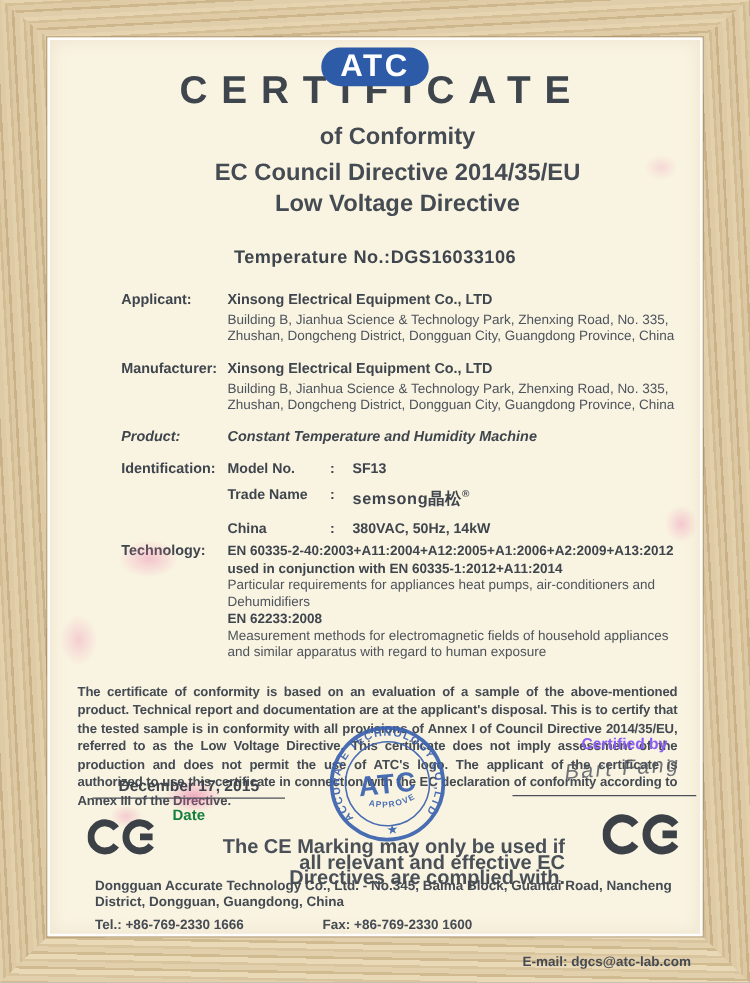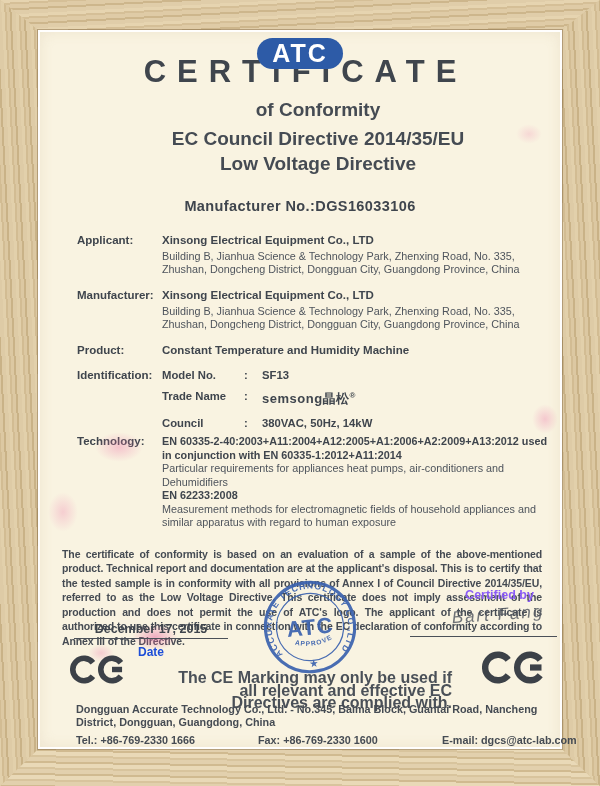--- a/index.html
+++ b/index.html
@@ -30,21 +30,21 @@
   .cert-title{position:relative;z-index:2;margin-top:-15px;font-weight:bold;font-size:31px;
         letter-spacing:11px;padding-left:11px;color:#3f454d;}
   .sub{font-weight:bold;font-size:19px;color:#454b53;margin-left:36px;}
   .sub1{margin-top:9px;}
   .sub2{margin-top:7px;}
   .sub3{margin-top:3px;text-align:center;}
   .reg{margin-top:23px;font-weight:bold;font-size:14.5px;color:#3f454d;letter-spacing:.4px;}
 
   
   .fields{margin-top:20px;}
-  .frow{display:grid;grid-template-columns:85px 1fr;padding:0 12px 0 37px;margin-bottom:13px;}
+  .frow{display:grid;grid-template-columns:85px 1fr;padding:0 12px 0 57px;margin-bottom:13px;}
   .flabel{font-weight:bold;font-size:11.5px;color:#3f454d;}
   .fval{font-size:10.8px;}
   .company{font-weight:bold;font-size:11.5px;color:#3f454d;}
   .addr{margin-top:4px;line-height:13px;color:#4e545c;max-width:392px;}
   .prodval{font-weight:bold;font-size:11.5px;color:#3f454d;}
 
   .idrow{display:grid;grid-template-columns:82px 18px 1fr;margin-bottom:9px;font-size:11.3px;}
   .idname,.idsep,.idval{font-weight:bold;color:#3f454d;}
   .brand{font-size:13px;letter-spacing:.5px;}
   .brand sup{font-size:8px;}
@@ -56,32 +56,32 @@
         text-align:justify;color:#454b53;letter-spacing:-0.1px;}
 
   
   .abs{position:absolute;}
   .certby{left:392px;top:556px;width:135px;text-align:center;font-weight:bold;font-size:12.5px;color:#8b5cf6;}
   .sig{left:388px;top:573px;width:140px;text-align:center;font-size:17px;color:#565b63;
        transform:rotate(-4deg);font-style:italic;letter-spacing:2px;opacity:.85;}
   .sigline{left:370px;top:604px;width:147px;border-top:1.3px solid #4b5058;}
   .datetext{left:30px;top:590px;width:162px;text-align:center;font-weight:bold;font-size:12.5px;color:#3f454d;}
   .dateline{left:34px;top:606px;width:154px;border-top:1.5px solid #4b5058;}
-  .datelabel{left:30px;top:613px;width:162px;text-align:center;font-weight:bold;font-size:12px;color:#1d4ed8;}
+  .datelabel{left:30px;top:613px;width:162px;text-align:center;font-weight:bold;font-size:12px;color:#15803d;}
   .stampbox{left:222px;top:547px;width:96px;height:96px;transform:rotate(-6deg);opacity:.92;}
   .ce{color:#3c4148;}
   .ce.leftce{left:30px;top:622px;width:56px;}
   .ce.rightce{left:442px;top:618px;width:64px;}
   .cenote{left:132px;top:640px;width:280px;text-align:right;font-weight:bold;font-size:16px;line-height:12.6px;color:#4a5058;}
   .issuer{left:36px;top:671px;width:482px;font-weight:bold;font-size:10.8px;line-height:13px;color:#454b53;}
   .contacts{left:36px;top:702px;width:478px;font-weight:bold;font-size:10.8px;color:#454b53;}
   .contacts span{position:absolute;white-space:nowrap;}
   .tel{left:0;}
   .fax{left:182px;}
-  .email{left:366px;}
+  .email{left:342px;margin-top:30px;}
 </style>
 </head>
 <body>
 
 <div class="photo">
   <div class="rail h top"></div>
   <div class="rail h bottom"></div>
   <div class="rail v left"></div>
   <div class="rail v right"></div>
 
@@ -93,60 +93,60 @@
     <div class="smudge" style="left:48px;top:612px;width:26px;height:18px;background:radial-gradient(rgba(236,120,170,.32),transparent 70%);"></div>
     <div class="smudge" style="left:492px;top:372px;width:26px;height:30px;background:radial-gradient(rgba(236,120,170,.35),transparent 70%);"></div>
     <div class="smudge" style="left:476px;top:92px;width:26px;height:20px;background:radial-gradient(rgba(236,120,170,.22),transparent 70%);"></div>
 
     <div class="head">
       <div class="pill"><span>ATC</span></div>
       <div class="cert-title">CERTIFICATE</div>
       <div class="sub sub1">of Conformity</div>
       <div class="sub sub2">EC Council Directive 2014/35/EU</div>
       <div class="sub sub3">Low Voltage Directive</div>
-      <div class="reg">Manufacturer No.:DGS16033106</div>
+      <div class="reg">Temperature No.:DGS16033106</div>
     </div>
 
     <div class="fields">
       <div class="frow">
         <div class="flabel">Applicant:</div>
         <div class="fval">
           <div class="company">Xinsong Electrical Equipment Co., LTD</div>
           <div class="addr">Building B, Jianhua Science &amp; Technology Park, Zhenxing Road, No. 335, Zhushan, Dongcheng District, Dongguan City, Guangdong Province, China</div>
         </div>
       </div>
       <div class="frow">
         <div class="flabel">Manufacturer:</div>
         <div class="fval">
           <div class="company">Xinsong Electrical Equipment Co., LTD</div>
           <div class="addr">Building B, Jianhua Science &amp; Technology Park, Zhenxing Road, No. 335, Zhushan, Dongcheng District, Dongguan City, Guangdong Province, China</div>
         </div>
       </div>
-      <div class="frow" style="">
+      <div class="frow" style="font-style:italic;">
         <div class="flabel">Product:</div>
         <div class="fval">
             <div class="prodval">Constant Temperature and Humidity Machine</div>
           </div>
       </div>
 
       <div class="frow" style="margin-bottom:6px;">
         <div class="flabel">Identification:</div>
         <div class="fval">
           <div class="idrow">
             <span class="idname">Model No.</span>
             <span class="idsep">:</span>
             <span class="idval">SF13</span>
           </div>
           <div class="idrow">
             <span class="idname">Trade Name</span>
             <span class="idsep">:</span>
             <span class="idval brand"><span>semsong晶松</span><sup>®</sup></span>
           </div>
           <div class="idrow" style="margin-bottom:0;">
-            <span class="idname">Council</span>
+            <span class="idname">China</span>
             <span class="idsep">:</span>
             <span class="idval">380VAC, 50Hz, 14kW</span>
           </div>
         </div>
       </div>
 
       <div class="frow" style="margin-bottom:0;">
         <div class="flabel">Technology:</div>
         <div class="fval stdlines">
           <div class="b">EN 60335-2-40:2003+A11:2004+A12:2005+A1:2006+A2:2009+A13:2012 used in conjunction with EN 60335-1:2012+A11:2014</div>

